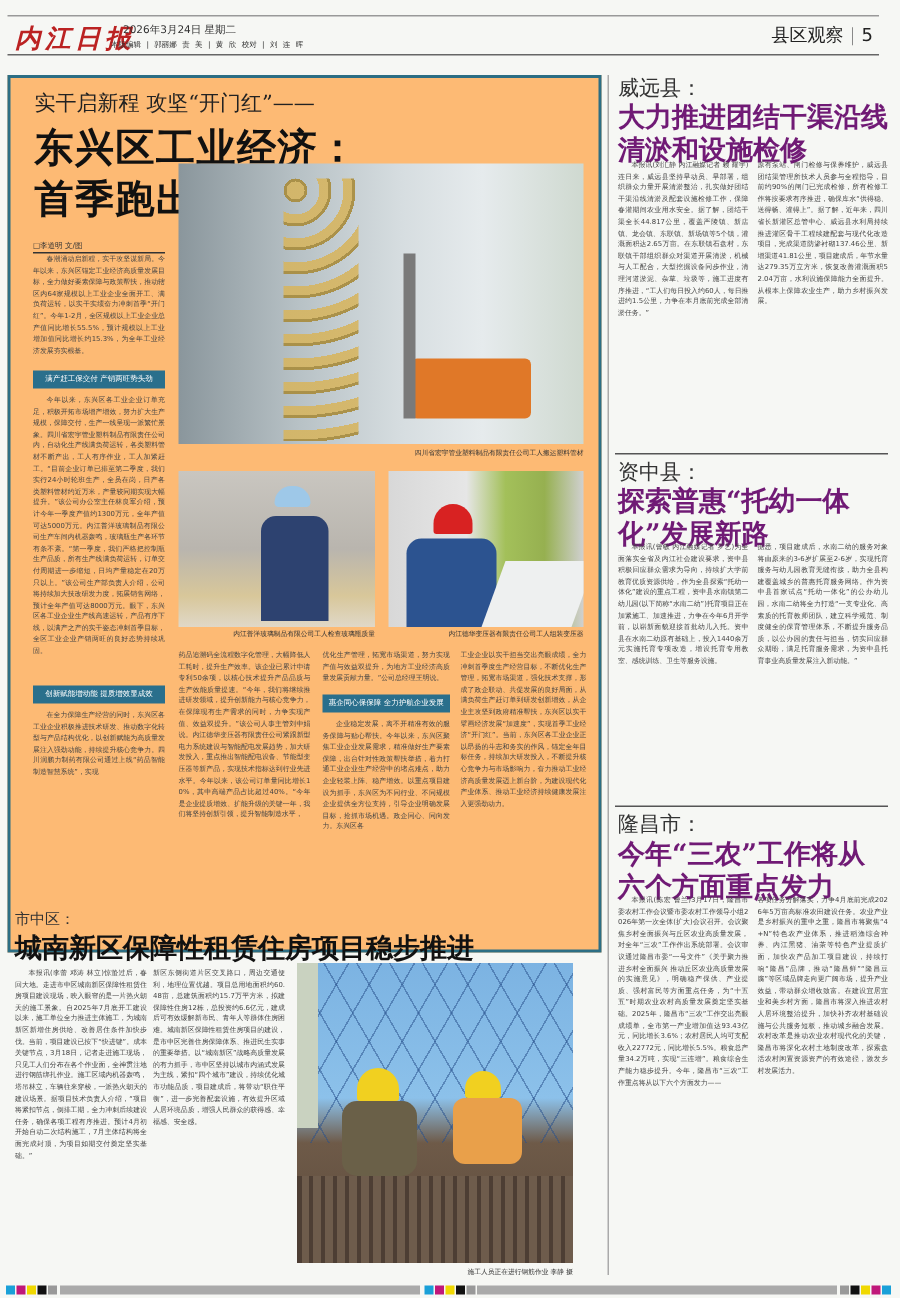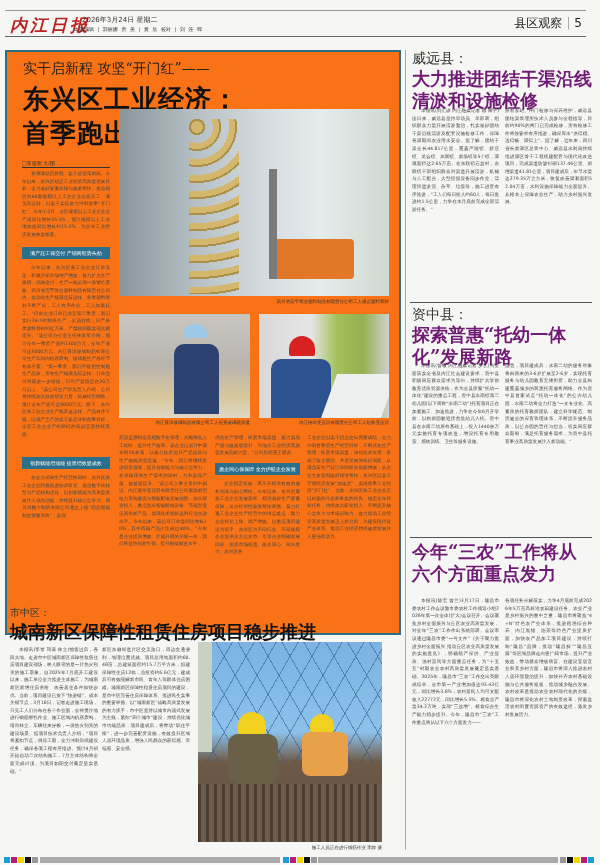--- a/index.html
+++ b/index.html
@@ -5,21 +5,21 @@
 *{box-sizing:border-box;margin:0;padding:0}
 body{width:600px;height:865px;background:#f6f7f4;font-family:"DejaVu Sans","Liberation Sans",sans-serif;color:#222;position:relative;overflow:hidden}
 .mast{position:absolute;left:0;top:0;width:596px;height:40px}
 .mast .line{position:absolute;left:5px;right:10px;top:10px;height:1px;background:#999}
 .mast .line2{position:absolute;left:5px;right:10px;top:36px;height:1px;background:#666}
 .logo{position:absolute;left:10px;top:14px;font-family:"DejaVu Serif",serif;font-style:italic;font-weight:bold;color:#b22;font-size:17px;letter-spacing:3px}
 .mast-date{position:absolute;left:82px;top:15px;font-size:7px;color:#333}
 .mast-edit{position:absolute;left:74px;top:26px;font-size:5px;color:#333;word-spacing:2px}
 .section{position:absolute;right:14px;top:15px;font-size:12px;color:#222}
 .section .sep{color:#777;margin:0 4px;font-weight:300}
-.feature{position:absolute;left:5px;top:50px;width:396px;height:585px;border:2px solid #2c6e84;background:#f97316}
+.feature{position:absolute;left:5px;top:50px;width:396px;height:585px;border:2px solid #2c6e84;background:#fdba74}
 .kicker{position:absolute;left:16px;top:8px;font-family:"DejaVu Serif",serif;font-size:14px;color:#222}
 .headline{position:absolute;left:16px;top:30px;font-size:26px;font-weight:bold;line-height:34px;color:#111;letter-spacing:1px}
 .byline{position:absolute;left:15px;top:108px;font-size:5px;color:#333;border-bottom:1px solid #333;padding-bottom:1px;width:88px}
 .col{position:absolute;font-size:4.6px;line-height:7.6px;color:#444;text-align:justify;overflow:hidden;word-break:break-all}
 .subhead{position:absolute;background:#2a6f8c;color:#fff;font-size:5px;height:12px;line-height:12px;text-align:center}
 .photo{position:absolute;overflow:hidden}
 .caption{position:absolute;font-size:4.5px;color:#333;text-align:right}
 .rcol{position:absolute;left:412px;width:180px}
 .rkicker{font-size:14px;color:#333}
 .rhead{font-family:"DejaVu Serif",serif;font-weight:bold;font-size:18px;line-height:22px;color:#701a75}
@@ -96,20 +96,21 @@
 
 <div class="rcol" style="top:306px">
   <div class="rkicker">资中县：</div>
   <div class="rhead">探索普惠“托幼一体化”发展新路</div>
 </div>
 <div class="col" style="left:412px;top:362px;width:87px;height:172px;text-indent:9px">本报讯(曾敏 内江融媒记者 罗艺)为全面落实全省及内江社会建设要求，资中县积极回应群众需求为导向，持续扩大学前教育优质资源供给，作为全县探索“托幼一体化”建设的重点工程，资中县水南镇第二幼儿园(以下简称“水南二幼”)托育项目正在加紧施工、加速推进，力争在今年6月开学前，以崭新面貌迎接首批幼儿入托。资中县在水南二幼原有基础上，投入1440余万元实施托育专项改造，增设托育专用教室、感统训练、卫生等服务设施。</div>
 <div class="col" style="left:505px;top:362px;width:87px;height:172px">据悉，项目建成后，水南二幼的服务对象将由原来的3-6岁扩展至2-6岁，实现托育服务与幼儿园教育无缝衔接，助力全县构建覆盖城乡的普惠托育服务网络。作为资中县首家试点“托幼一体化”的公办幼儿园，水南二幼将全力打造“一支专业化、高素质的托育教师团队，建立科学规范、制度健全的保育管理体系，不断提升服务品质，以公办园的责任与担当，切实回应群众期盼，满足托育服务需求，为资中县托育事业高质量发展注入新动能。”</div>
 <div class="rule" style="top:537px"></div>
 
 <div class="rcol" style="top:541px">
+  <div class="rkicker">隆昌市：</div>
   <div class="rhead">今年“三农”工作将从六个方面重点发力</div>
 </div>
 <div class="col" style="left:412px;top:597px;width:87px;height:255px;text-indent:9px">本报讯(陈宏 曾兰)3月17日，隆昌市委农村工作会议暨市委农村工作领导小组2026年第一次全体(扩大)会议召开。会议聚焦乡村全面振兴与丘区农业高质量发展，对全年“三农”工作作出系统部署。会议审议通过隆昌市委“一号文件”《关于聚力推进乡村全面振兴 推动丘区农业高质量发展的实施意见》，明确稳产保供、产业提质、强村富民等方面重点任务，为“十五五”时期农业农村高质量发展奠定坚实基础。2025年，隆昌市“三农”工作交出亮眼成绩单，全市第一产业增加值达93.43亿元，同比增长3.6%；农村居民人均可支配收入22772元，同比增长5.5%。粮食总产量34.2万吨，实现“三连增”。粮食综合生产能力稳步提升。今年，隆昌市“三农”工作重点将从以下六个方面发力——</div>
 <div class="col" style="left:505px;top:597px;width:87px;height:255px">各项任务分解落实，力争4月底前完成2026年5万亩高标准农田建设任务。农业产业是乡村振兴的重中之重，隆昌市将聚焦“4+N”特色农产业体系，推进稻渔综合种养、内江黑猪、油茶等特色产业提质扩面，加快农产品加工项目建设，持续打响“隆昌”品牌，推动“隆昌鲜”“隆昌豆腐”等区域品牌走向更广阔市场，提升产业效益，带动群众增收致富。在建设宜居宜业和美乡村方面，隆昌市将深入推进农村人居环境整治提升，加快补齐农村基础设施与公共服务短板，推动城乡融合发展。农村改革是推动农业农村现代化的关键，隆昌市将深化农村土地制度改革，探索盘活农村闲置资源资产的有效途径，激发乡村发展活力。</div>
 
 <div style="position:absolute;left:10px;top:606px;font-size:10px;color:#333">市中区：</div>
 <div class="btmhead" style="top:620px">城南新区保障性租赁住房项目稳步推进</div>
 <div class="col" style="left:10px;top:646px;width:88px;height:205px;text-indent:9px">本报讯(李蕾 邓涛 林立)惊蛰过后，春回大地。走进市中区城南新区保障性租赁住房项目建设现场，映入眼帘的是一片热火朝天的施工景象。自2025年7月底开工建设以来，施工单位全力推进主体施工，为城南新区新增住房供给、改善居住条件加快步伐。当前，项目建设已按下“快进键”。成本关键节点，3月18日，记者走进施工现场，只见工人们分布在各个作业面，全神贯注地进行钢筋绑扎作业。施工区域内机器轰鸣，塔吊林立，车辆往来穿梭，一派热火朝天的建设场景。据项目技术负责人介绍，“项目将紧扣节点，倒排工期，全力冲刺后续建设任务，确保各项工程有序推进。预计4月初开始自动二次结构施工，7月主体结构将全面完成封顶，为项目如期交付奠定坚实基础。”</div>
 <div class="col" style="left:102px;top:646px;width:88px;height:205px">新区东侧街道片区交叉路口，周边交通便利，地理位置优越。项目总用地面积约60.48亩，总建筑面积约15.7万平方米，拟建保障性住房12栋，总投资约6.6亿元，建成后可有效缓解新市民、青年人等群体住房困难。城南新区保障性租赁住房项目的建设，是市中区完善住房保障体系、推进民生实事的重要举措。以“城南新区”战略高质量发展的有力抓手，市中区坚持以城市内涵式发展为主线，紧扣“四个城市”建设，持续优化城市功能品质，项目建成后，将带动“职住平衡”，进一步完善配套设施，有效提升区域人居环境品质，增强人民群众的获得感、幸福感、安全感。</div>
 <div class="photo" style="left:198px;top:642px;width:184px;height:200px;background:linear-gradient(180deg,#7cb3e2 0%,#8cc1ea 45%,#6e5a48 60%,#5b4a3c 100%)">

